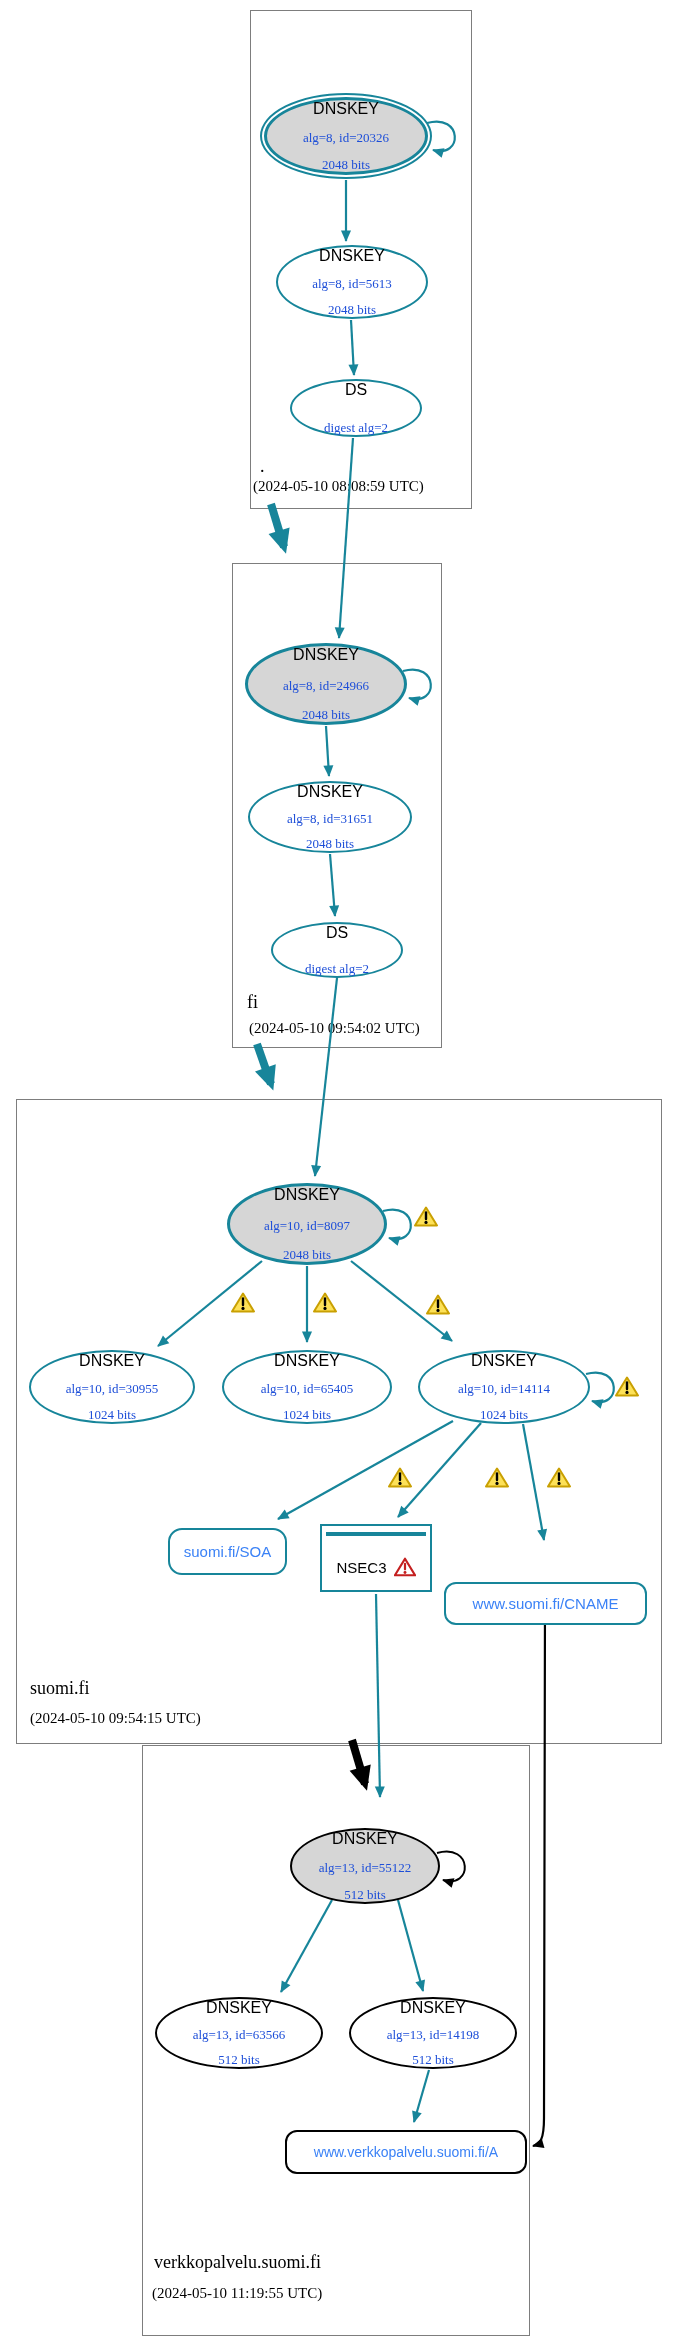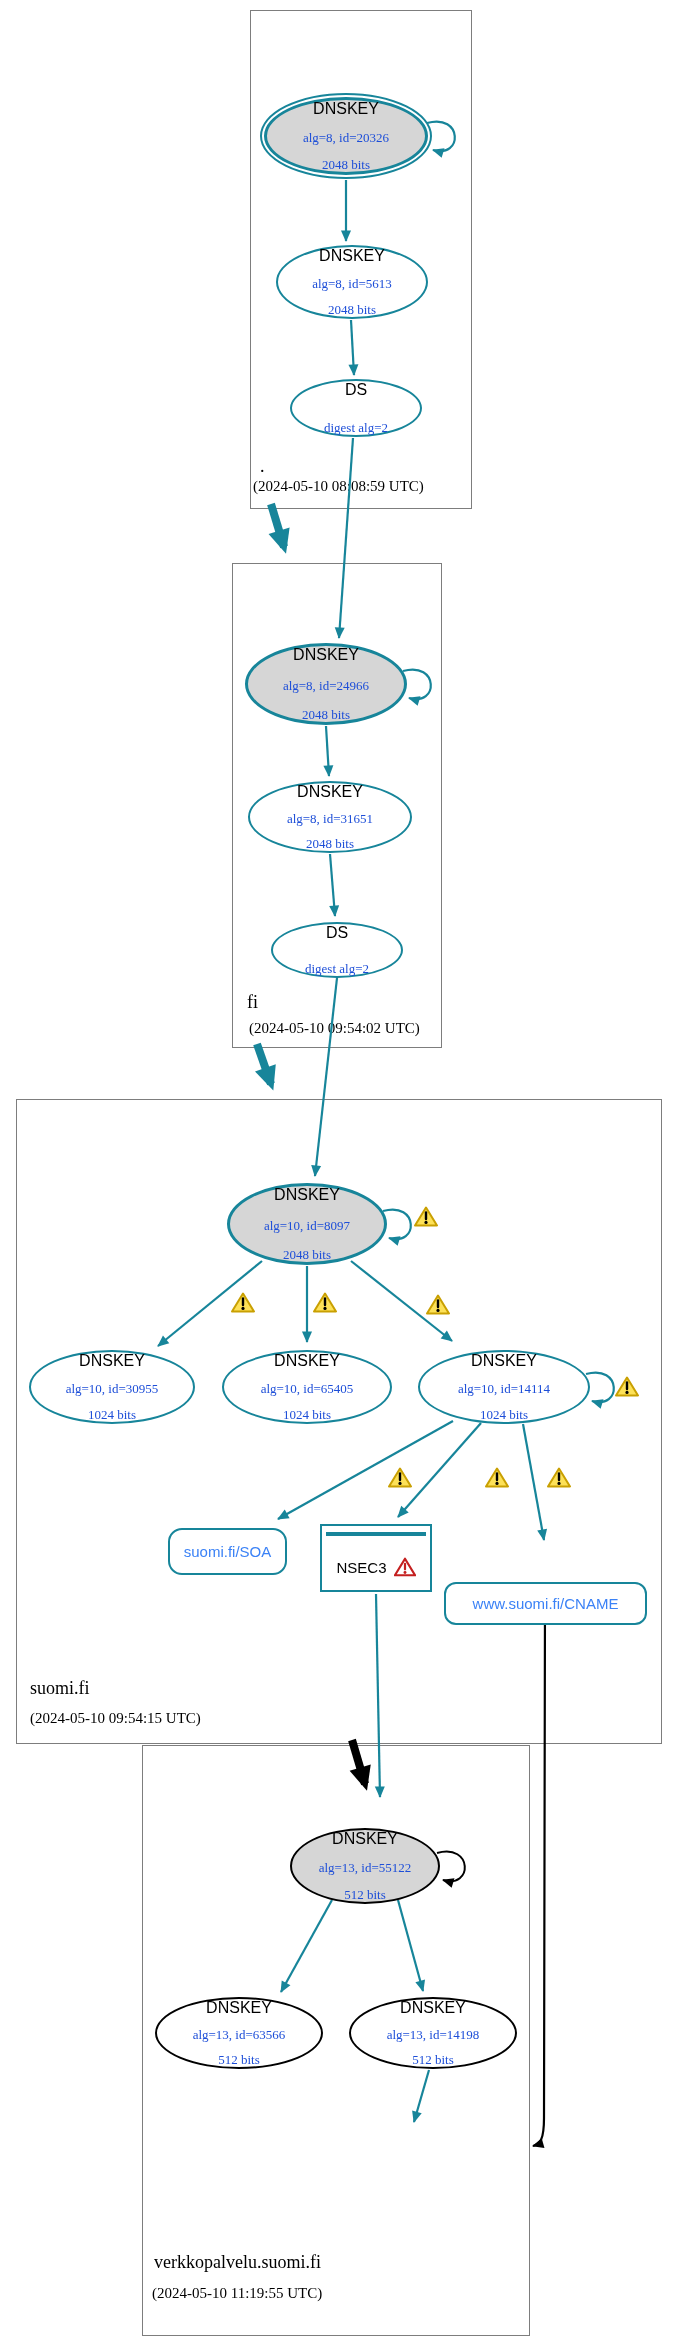--- a/index.html
+++ b/index.html
@@ -173,20 +173,23 @@
   <div class="ellipse black-border" style="left:155px;top:1997px;width:168px;height:72px;">
     <span class="node-title">DNSKEY</span>
     <span class="node-detail">alg=13, id=63566</span>
     <span class="node-size">512 bits</span>
   </div>
   <div class="ellipse black-border" style="left:349px;top:1997px;width:168px;height:72px;">
     <span class="node-title">DNSKEY</span>
     <span class="node-detail">alg=13, id=14198</span>
     <span class="node-size">512 bits</span>
   </div>
+  <div class="rrset black-border" style="left:285px;top:2130px;width:242px;height:44px;border-radius:12px;font-size:14px;">
+    <span>www.verkkopalvelu.suomi.fi/A</span>
+  </div>
 
   <svg class="icon" style="left:414px;top:1206px;" width="24" height="21" viewBox="0 0 24 21">
       <polygon points="12,1.5 23,19.5 1,19.5" fill="#fde158" stroke="#c9a002" stroke-width="2" stroke-linejoin="round"></polygon>
       <path d="M12 6.5 L12 13" stroke="#000" stroke-width="2.4" stroke-linecap="round"></path>
       <circle cx="12" cy="16.4" r="1.6" fill="#000"></circle>
     </svg>
   <svg class="icon" style="left:231px;top:1292px;" width="24" height="21" viewBox="0 0 24 21">
       <polygon points="12,1.5 23,19.5 1,19.5" fill="#fde158" stroke="#c9a002" stroke-width="2" stroke-linejoin="round"></polygon>
       <path d="M12 6.5 L12 13" stroke="#000" stroke-width="2.4" stroke-linecap="round"></path>
       <circle cx="12" cy="16.4" r="1.6" fill="#000"></circle>

